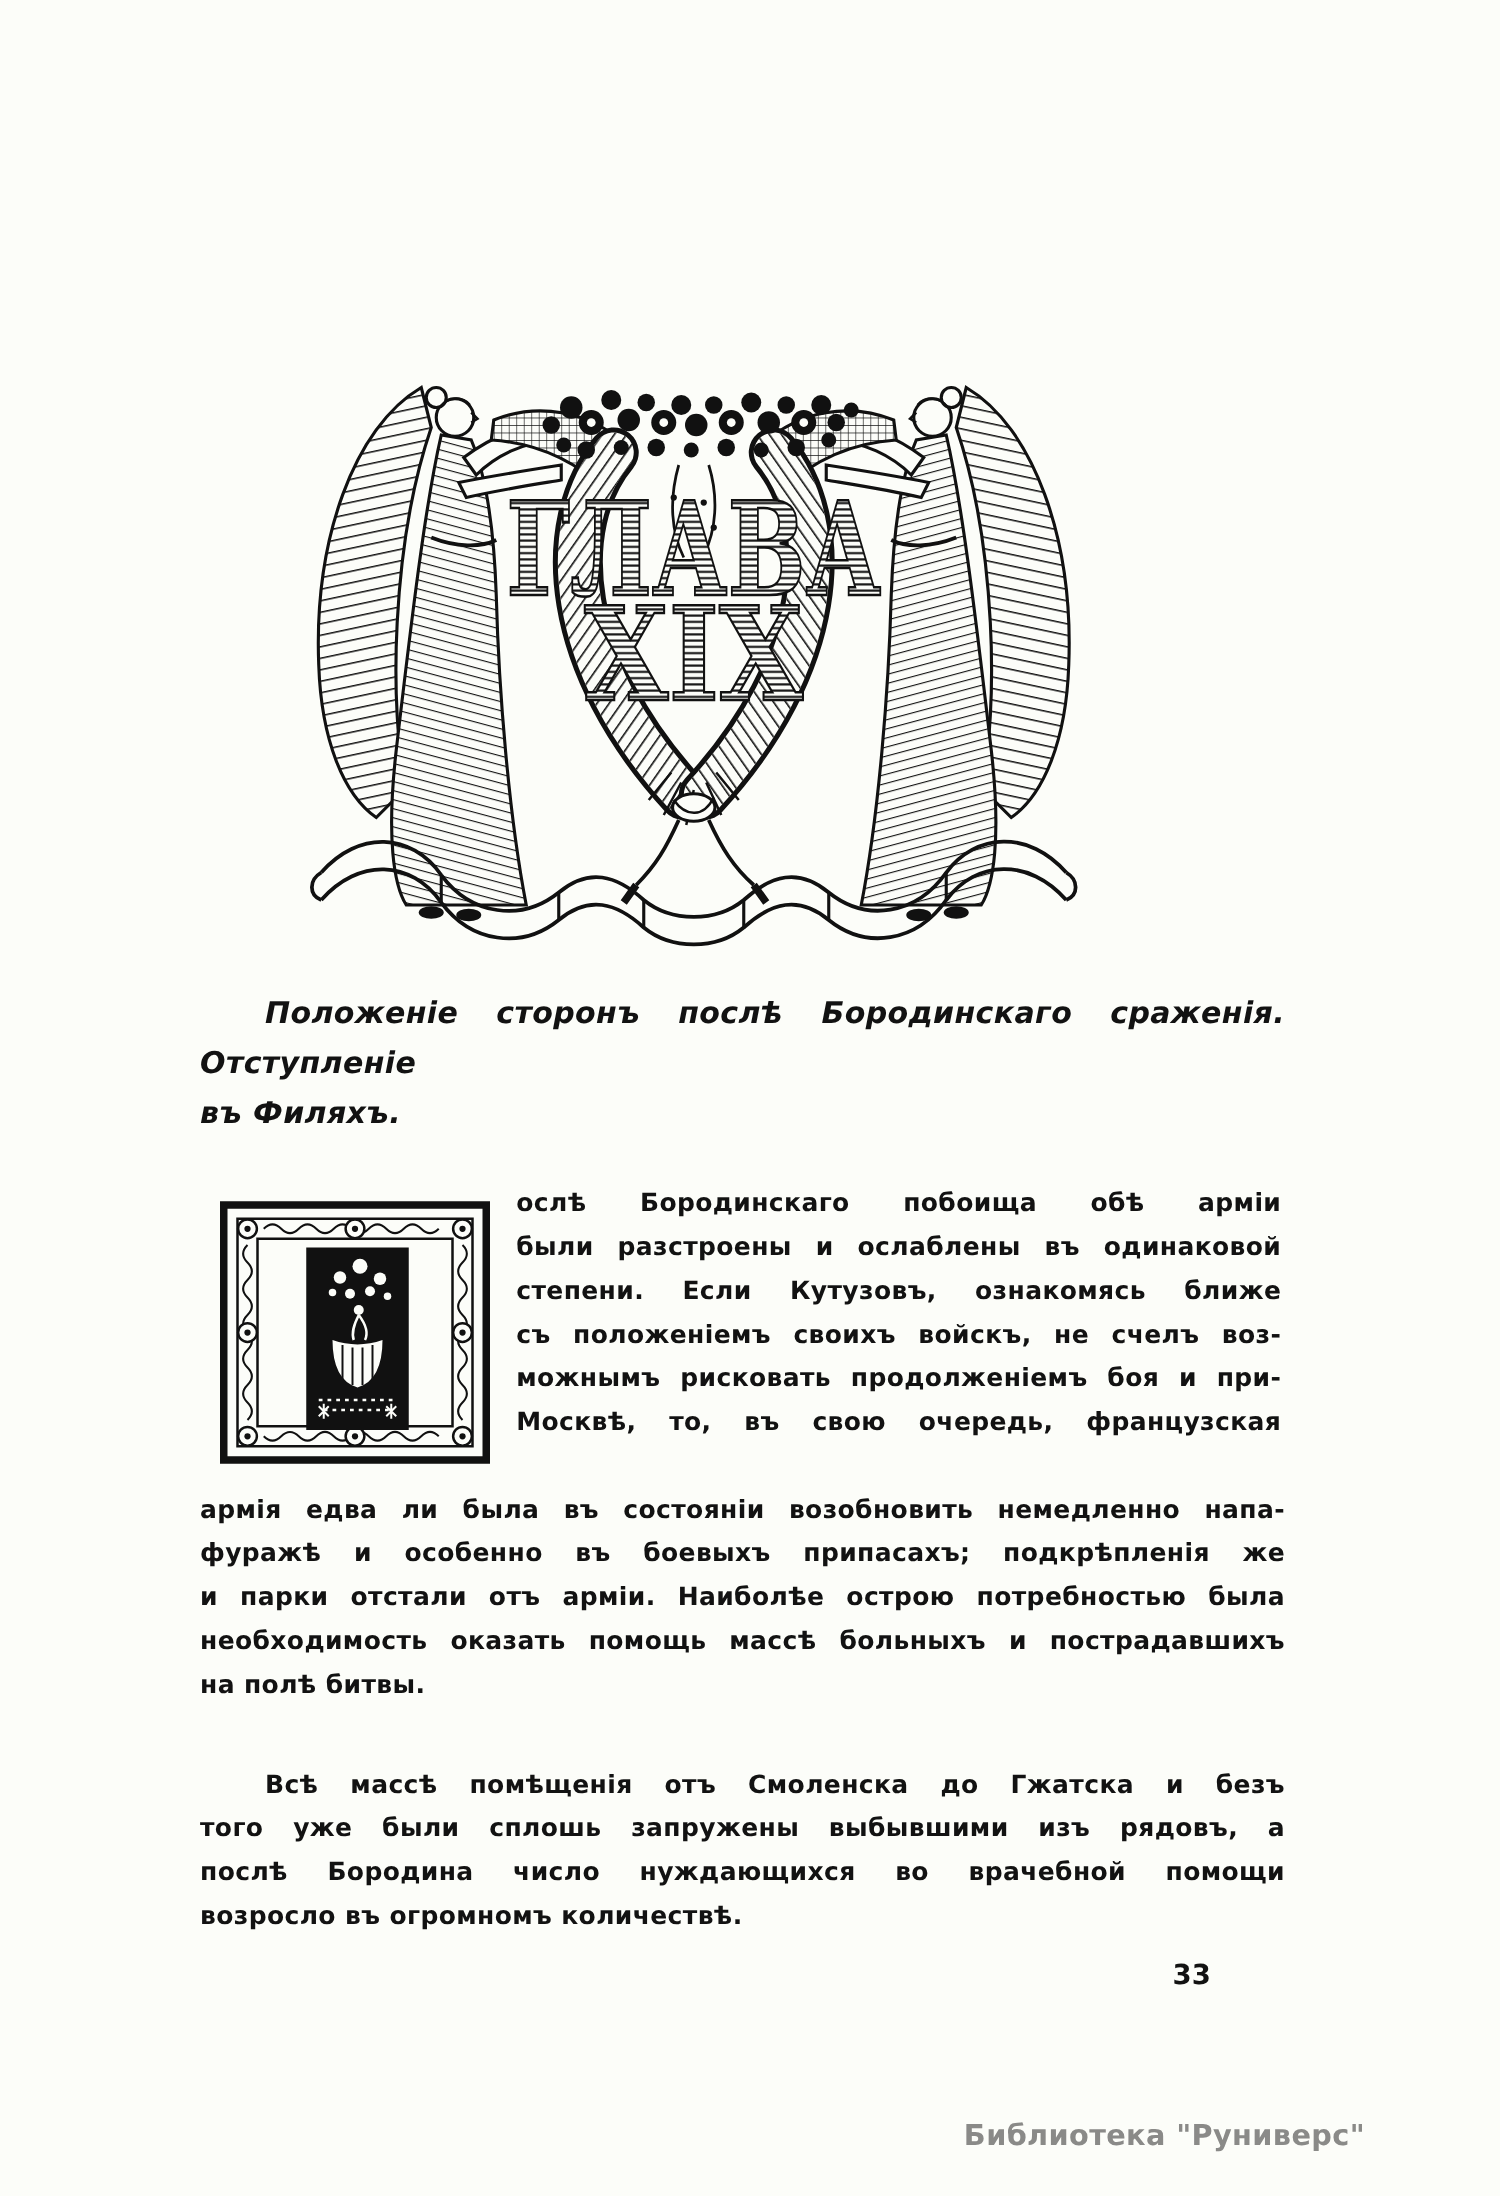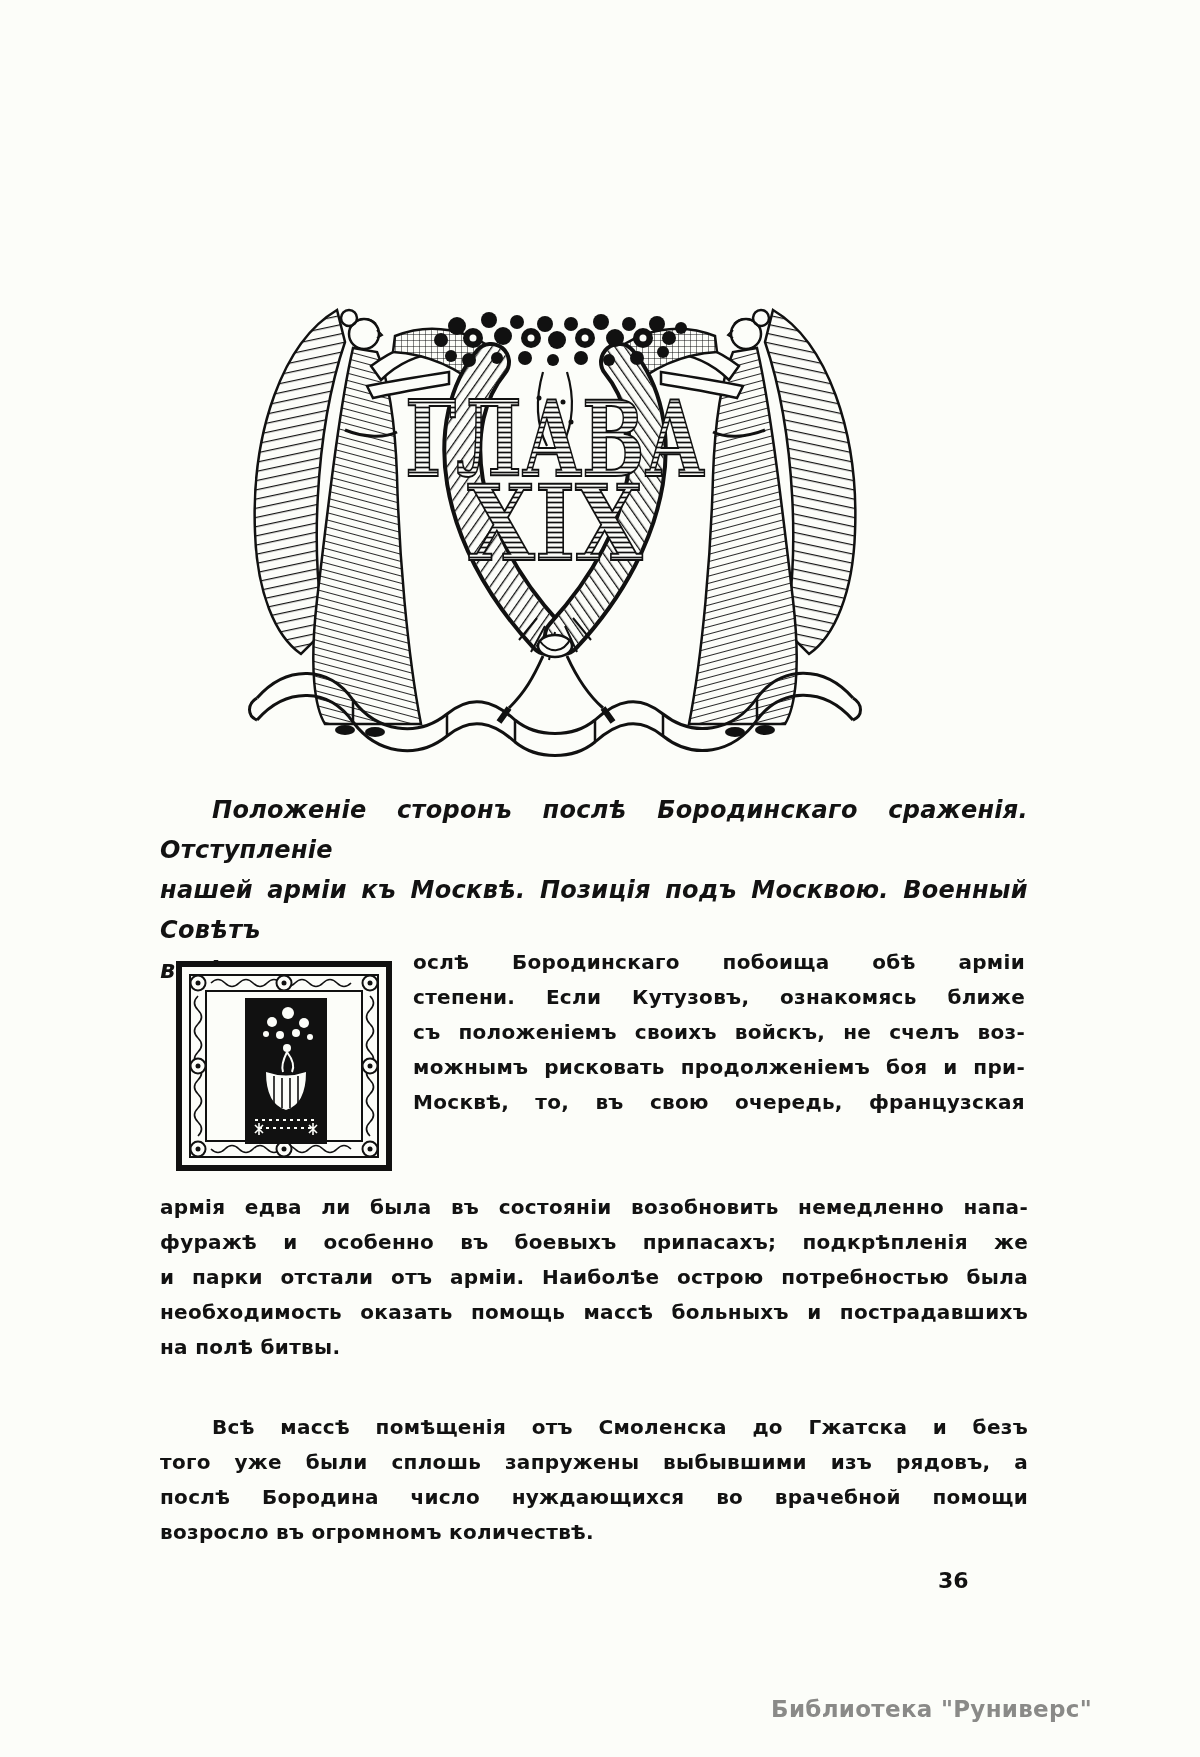--- a/index.html
+++ b/index.html
@@ -149,21 +149,20 @@
       <path d="M108,420 V442 M202,434 V456 M270,440 V462 M350,440 V462 M418,434 V456 M512,418 V440" stroke-width="2.5"></path>
       <path d="M12,418 C2,424 2,436 12,440 M608,418 C618,424 618,436 608,440" stroke-width="3"></path>
     </g>
 
     <text x="310" y="196" text-anchor="middle" font-family="'DejaVu Serif', serif" font-size="104" font-weight="bold" textLength="300" lengthAdjust="spacingAndGlyphs" fill="url(#pLetter)" stroke="#111" stroke-width="2">ГЛАВА</text>
     <text x="310" y="280" text-anchor="middle" font-family="'DejaVu Serif', serif" font-size="104" font-weight="bold" textLength="175" lengthAdjust="spacingAndGlyphs" fill="url(#pLetter)" stroke="#111" stroke-width="2">XIX</text>
   </svg>
 
   <div class="abs epigraph" style="left:160px; top:790px; width:868px;" data-last-left="" data-first-indent="">
       <div class="tline">Положеніе сторонъ послѣ Бородинскаго сраженія. Отступленіе</div>
-      <div class="tline">нашей арміи къ Москвѣ. Позиція подъ Москвою. Военный Совѣтъ</div>
       <div class="tline">въ Филяхъ.</div>
     </div>
 
   <svg class="abs" style="left:175px; top:960px;" width="218" height="212" viewBox="0 0 218 212">
     <rect x="4" y="4" width="210" height="204" fill="#fcfdf9" stroke="#111" stroke-width="6"></rect>
     <rect x="15" y="15" width="188" height="182" fill="none" stroke="#111" stroke-width="2"></rect>
     <rect x="31" y="31" width="156" height="150" fill="none" stroke="#111" stroke-width="2"></rect>
     <g stroke="#111" stroke-width="1.6" fill="none">
       <path d="M36,23 q7,-7 14,0 t14,0 t14,0 t14,0 t14,0 t14,0 t14,0 t14,0 t14,0 t14,0"></path>
       <path d="M36,189 q7,7 14,0 t14,0 t14,0 t14,0 t14,0 t14,0 t14,0 t14,0 t14,0 t14,0"></path>
@@ -218,20 +217,21 @@
       <path d="M91,112 Q91,144 111,150 Q131,144 131,112 Q111,119 91,112 Z"></path>
       <path d="M99,116 V144 M107,118 V148 M115,118 V148 M123,116 V144" stroke="#111" stroke-width="1.6"></path>
       <path d="M80,160 H142 M84,168 H138" stroke="#fcfdf9" stroke-width="2" stroke-dasharray="3,4" fill="none"></path>
       <path d="M80,165 l8,8 M88,165 l-8,8 M84,163 v12" stroke="#fcfdf9" stroke-width="1.6" fill="none"></path>
       <path d="M134,165 l8,8 M142,165 l-8,8 M138,163 v12" stroke="#fcfdf9" stroke-width="1.6" fill="none"></path>
     </g>
   </svg>
 
   <div class="abs bodytext" style="left:413px; top:945px; width:612px;">
       <div class="tline">ослѣ Бородинскаго побоища обѣ арміи</div>
+      <div class="tline">были разстроены и ослаблены въ одинаковой</div>
       <div class="tline">степени. Если Кутузовъ, ознакомясь ближе</div>
       <div class="tline">съ положеніемъ своихъ войскъ, не счелъ воз-</div>
       <div class="tline">можнымъ рисковать продолженіемъ боя и при-</div>
       <div class="tline">Москвѣ, то, въ свою очередь, французская</div>
     </div>
 
   <div class="abs bodytext" style="left:160px; top:1190px; width:868px;" data-last-left="">
       <div class="tline">армія едва ли была въ состояніи возобновить немедленно напа-</div>
       <div class="tline">фуражѣ и особенно въ боевыхъ припасахъ; подкрѣпленія же</div>
       <div class="tline">и парки отстали отъ арміи. Наиболѣе острою потребностью была</div>
@@ -239,17 +239,17 @@
       <div class="tline">на полѣ битвы.</div>
     </div>
 
   <div class="abs bodytext" style="left:160px; top:1410px; width:868px;" data-last-left="" data-first-indent="">
       <div class="tline">Всѣ массѣ помѣщенія отъ Смоленска до Гжатска и безъ</div>
       <div class="tline">того уже были сплошь запружены выбывшими изъ рядовъ, а</div>
       <div class="tline">послѣ Бородина число нуждающихся во врачебной помощи</div>
       <div class="tline">возросло въ огромномъ количествѣ.</div>
     </div>
 
-  <div class="abs pagenum" style="left:938px; top:1568px;">36</div>
+  <div class="abs pagenum" style="left:938px; top:1568px;">33</div>
 
   <div class="abs watermark" style="left:160px; top:1696px; width:932px;">Библиотека "Руниверс"</div>
 
 </div>
 
 </body></html>

